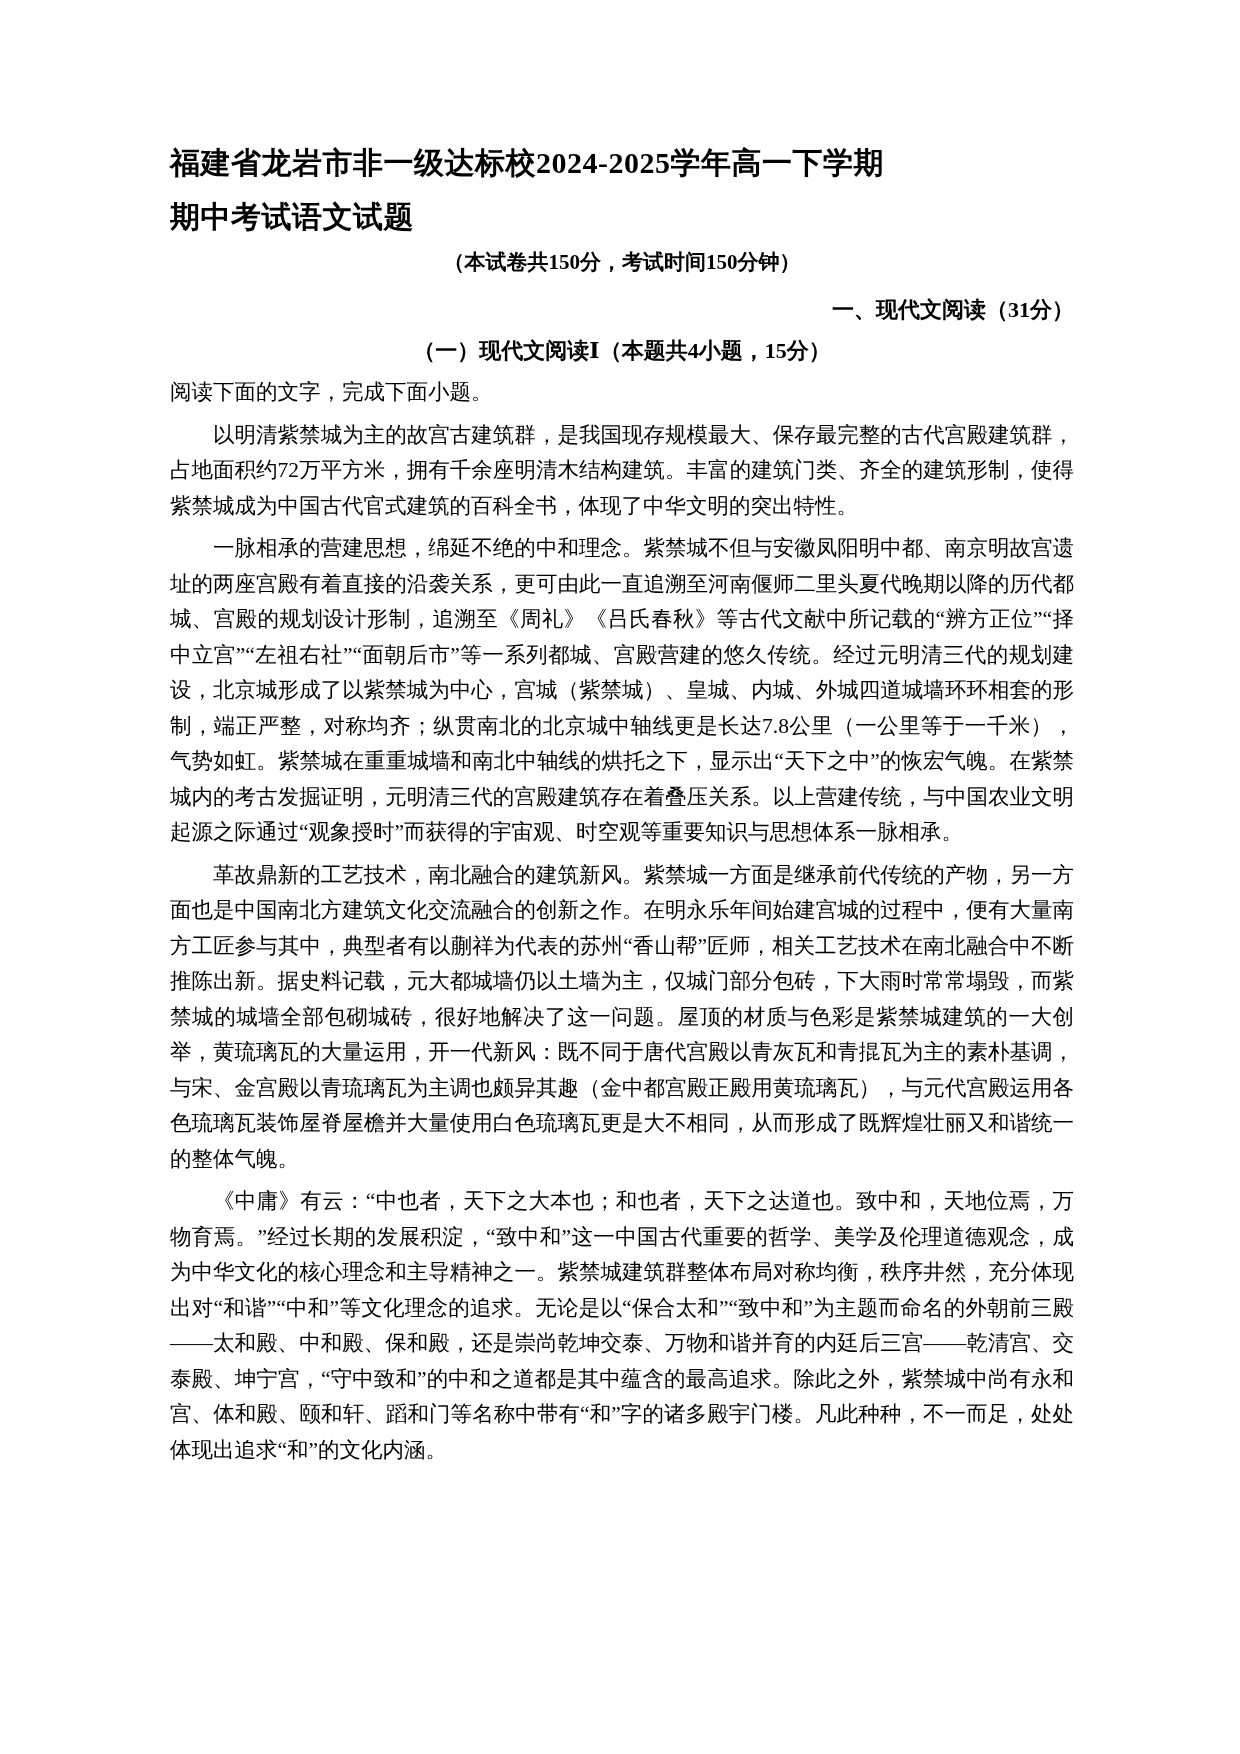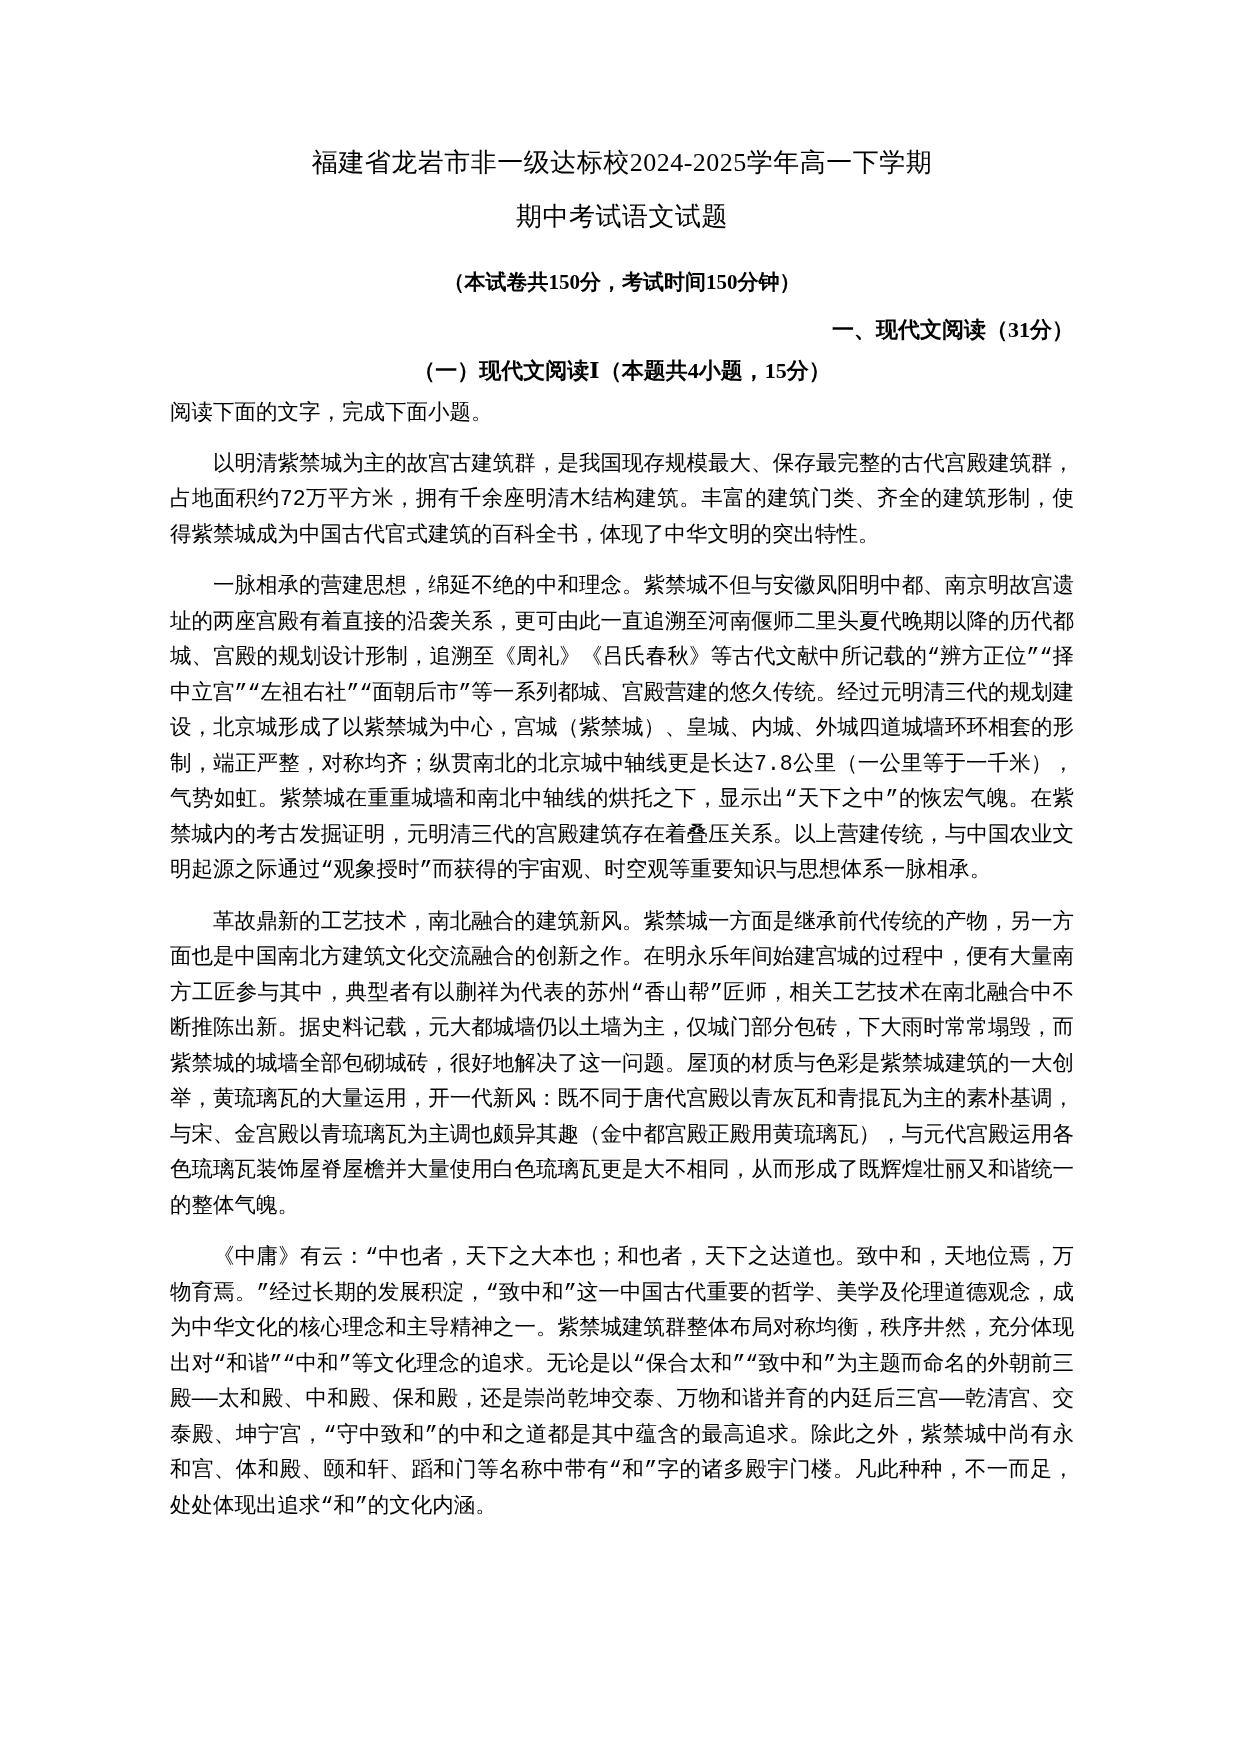--- a/index.html
+++ b/index.html
@@ -16,32 +16,30 @@
   }
   .page {
     box-sizing: border-box;
     width: 1240px;
     height: 1754px;
     padding: 136px 166px 0 170px;
     background: #ffffff;
     overflow: hidden;
   }
   .doc-title {
-    text-align: center;
-    font-weight: 400;
-    font-size: 26px;
+    font-weight: 700;
+    font-size: 30px;
     line-height: 54px;
     letter-spacing: 0.5px;
   }
   .exam-info {
     text-align: center;
     font-weight: 700;
     font-size: 21px;
     line-height: 36px;
-    margin-top: 20px;
   }
   .h1 {
     font-weight: 700;
     font-size: 22px;
     line-height: 36px;
     margin-top: 12px;
     text-align: right;
   }
   .h2 {
     font-weight: 700;
@@ -53,23 +51,22 @@
   .body-text {
     font-size: 21.5px;
     line-height: 35.5px;
     text-align: justify;
   }
   p.intro {
     margin: 6px 0 0 0;
     text-indent: 0;
   }
   p.para {
-    margin: 16px 0 0 0;
+    margin: 7px 0 0 0;
     text-indent: 2em;
-    font-family: Liberation Mono, monospace;
   }
 </style>
 </head>
 <body>
 
 <div class="page">
 
   <div class="doc-title">福建省龙岩市非一级达标校2024-2025学年高一下学期</div>
 
   <div class="doc-title">期中考试语文试题</div>

